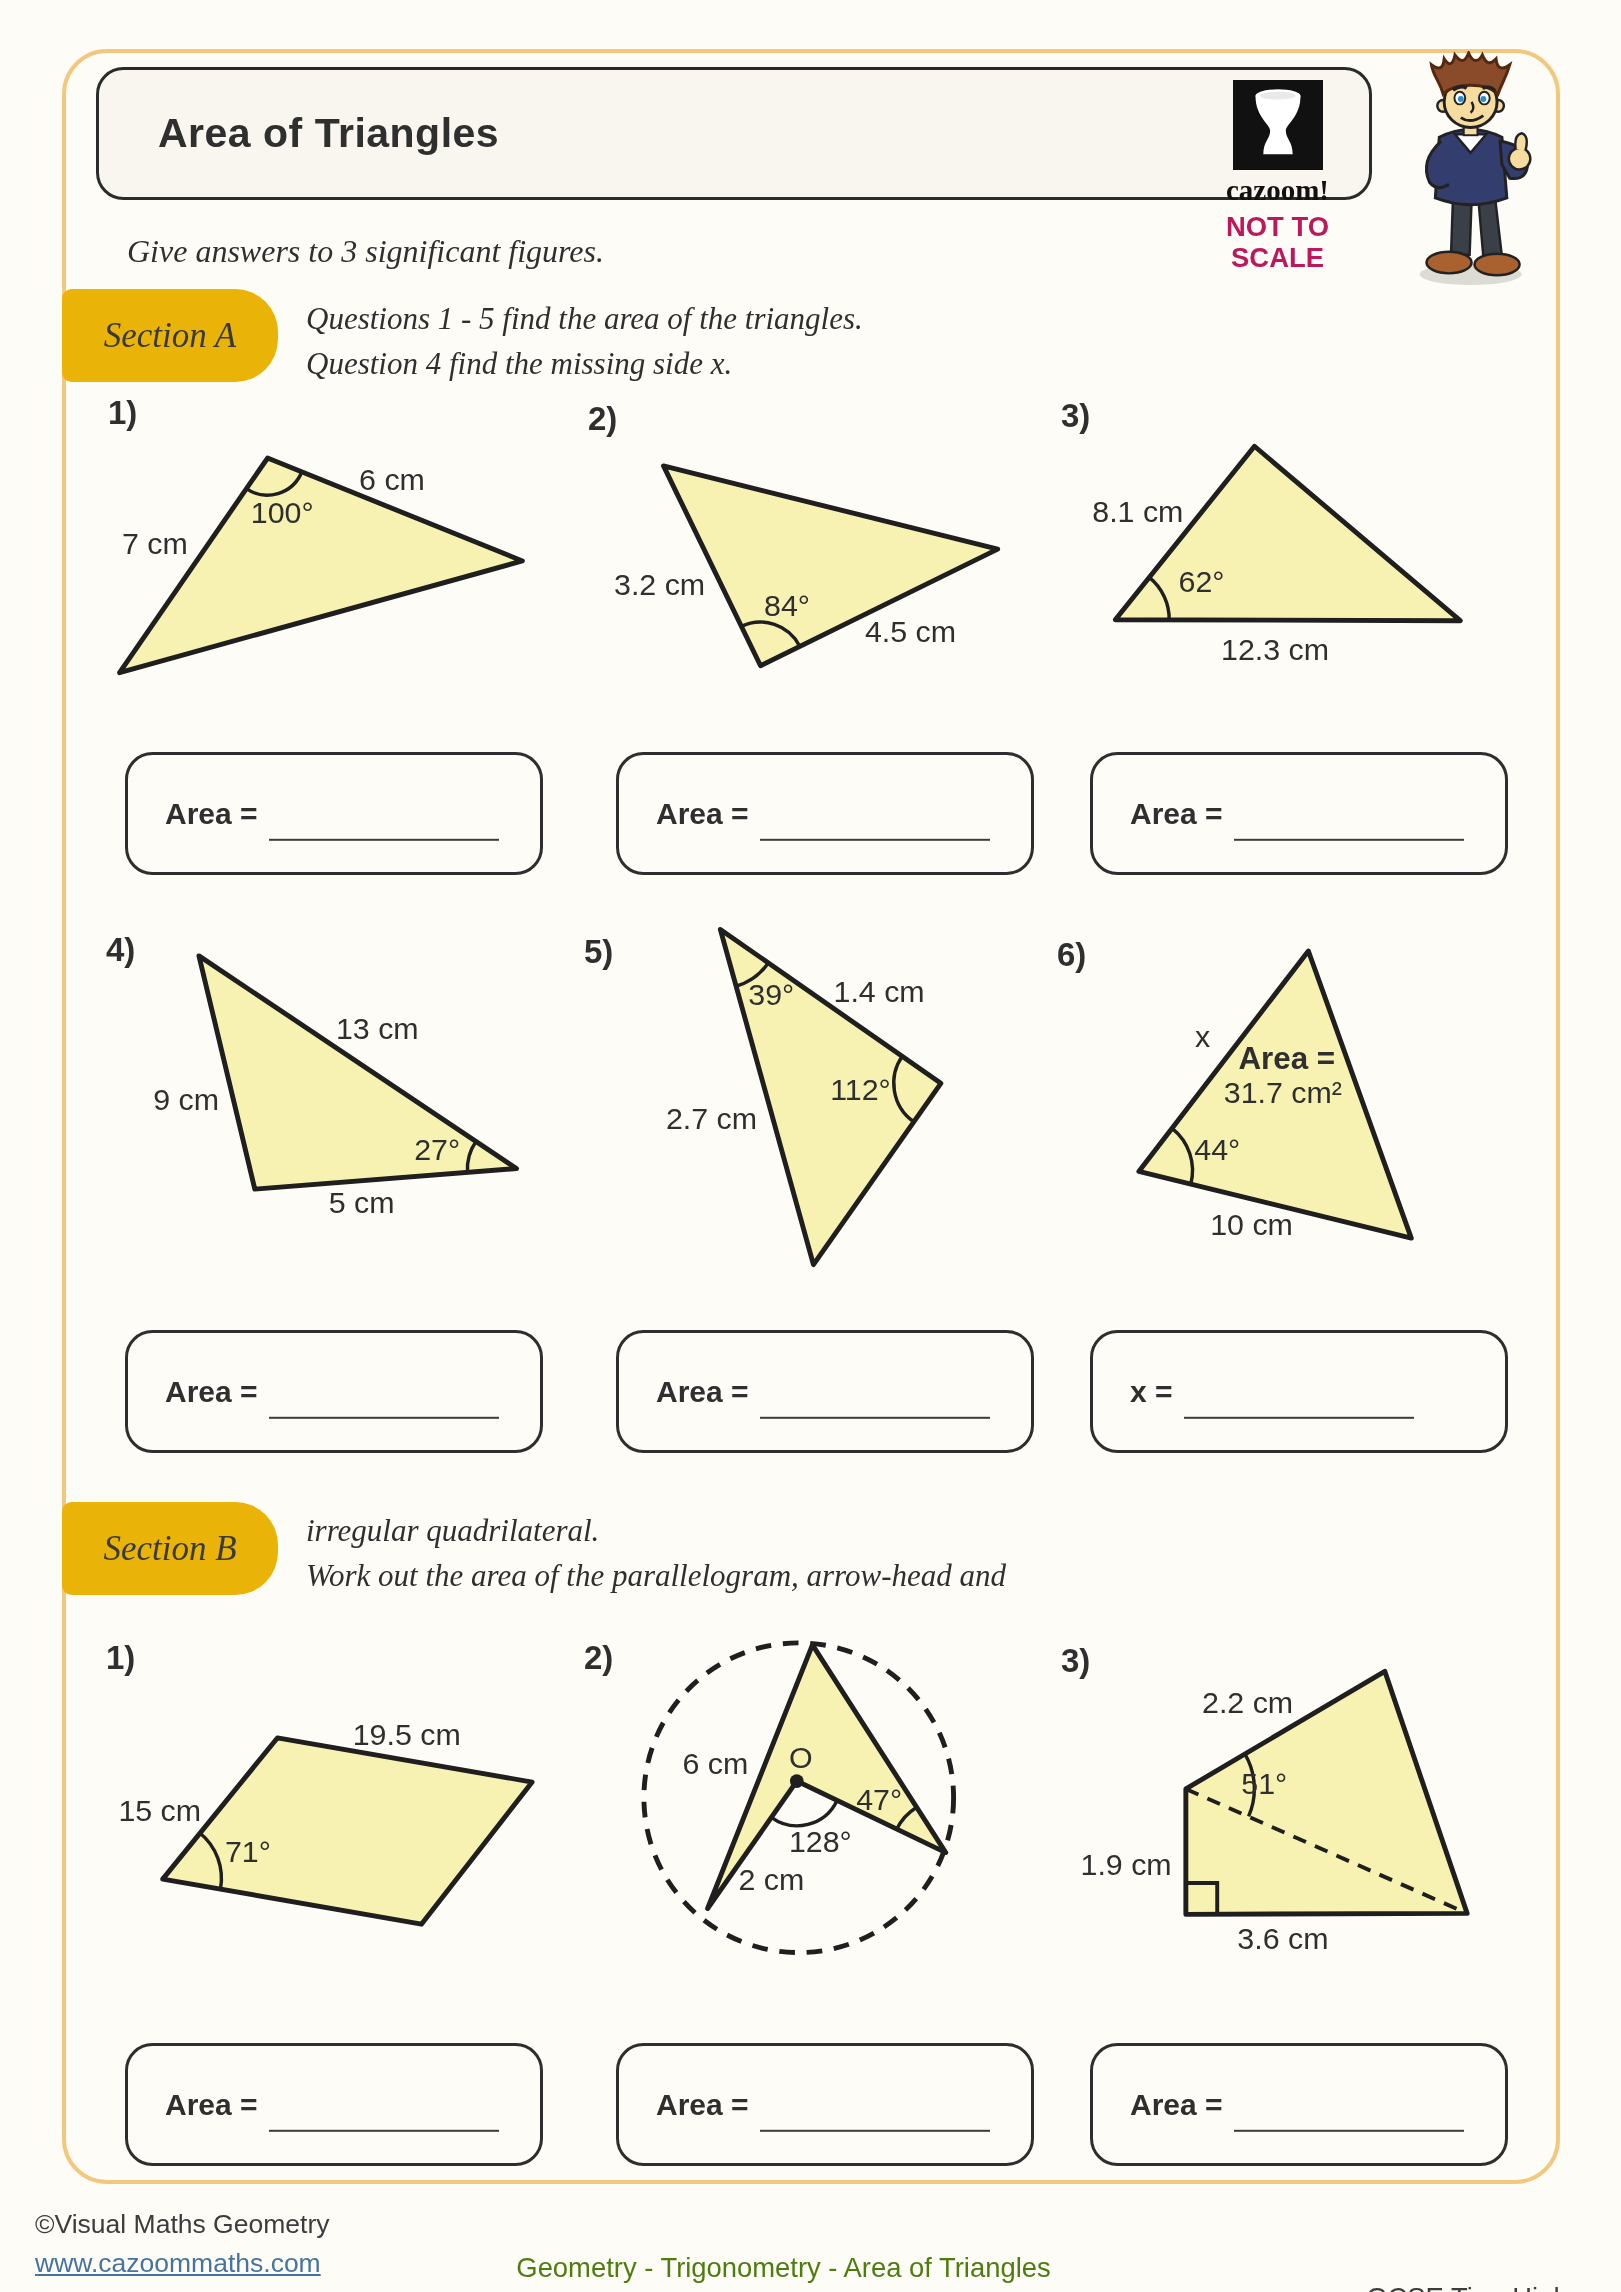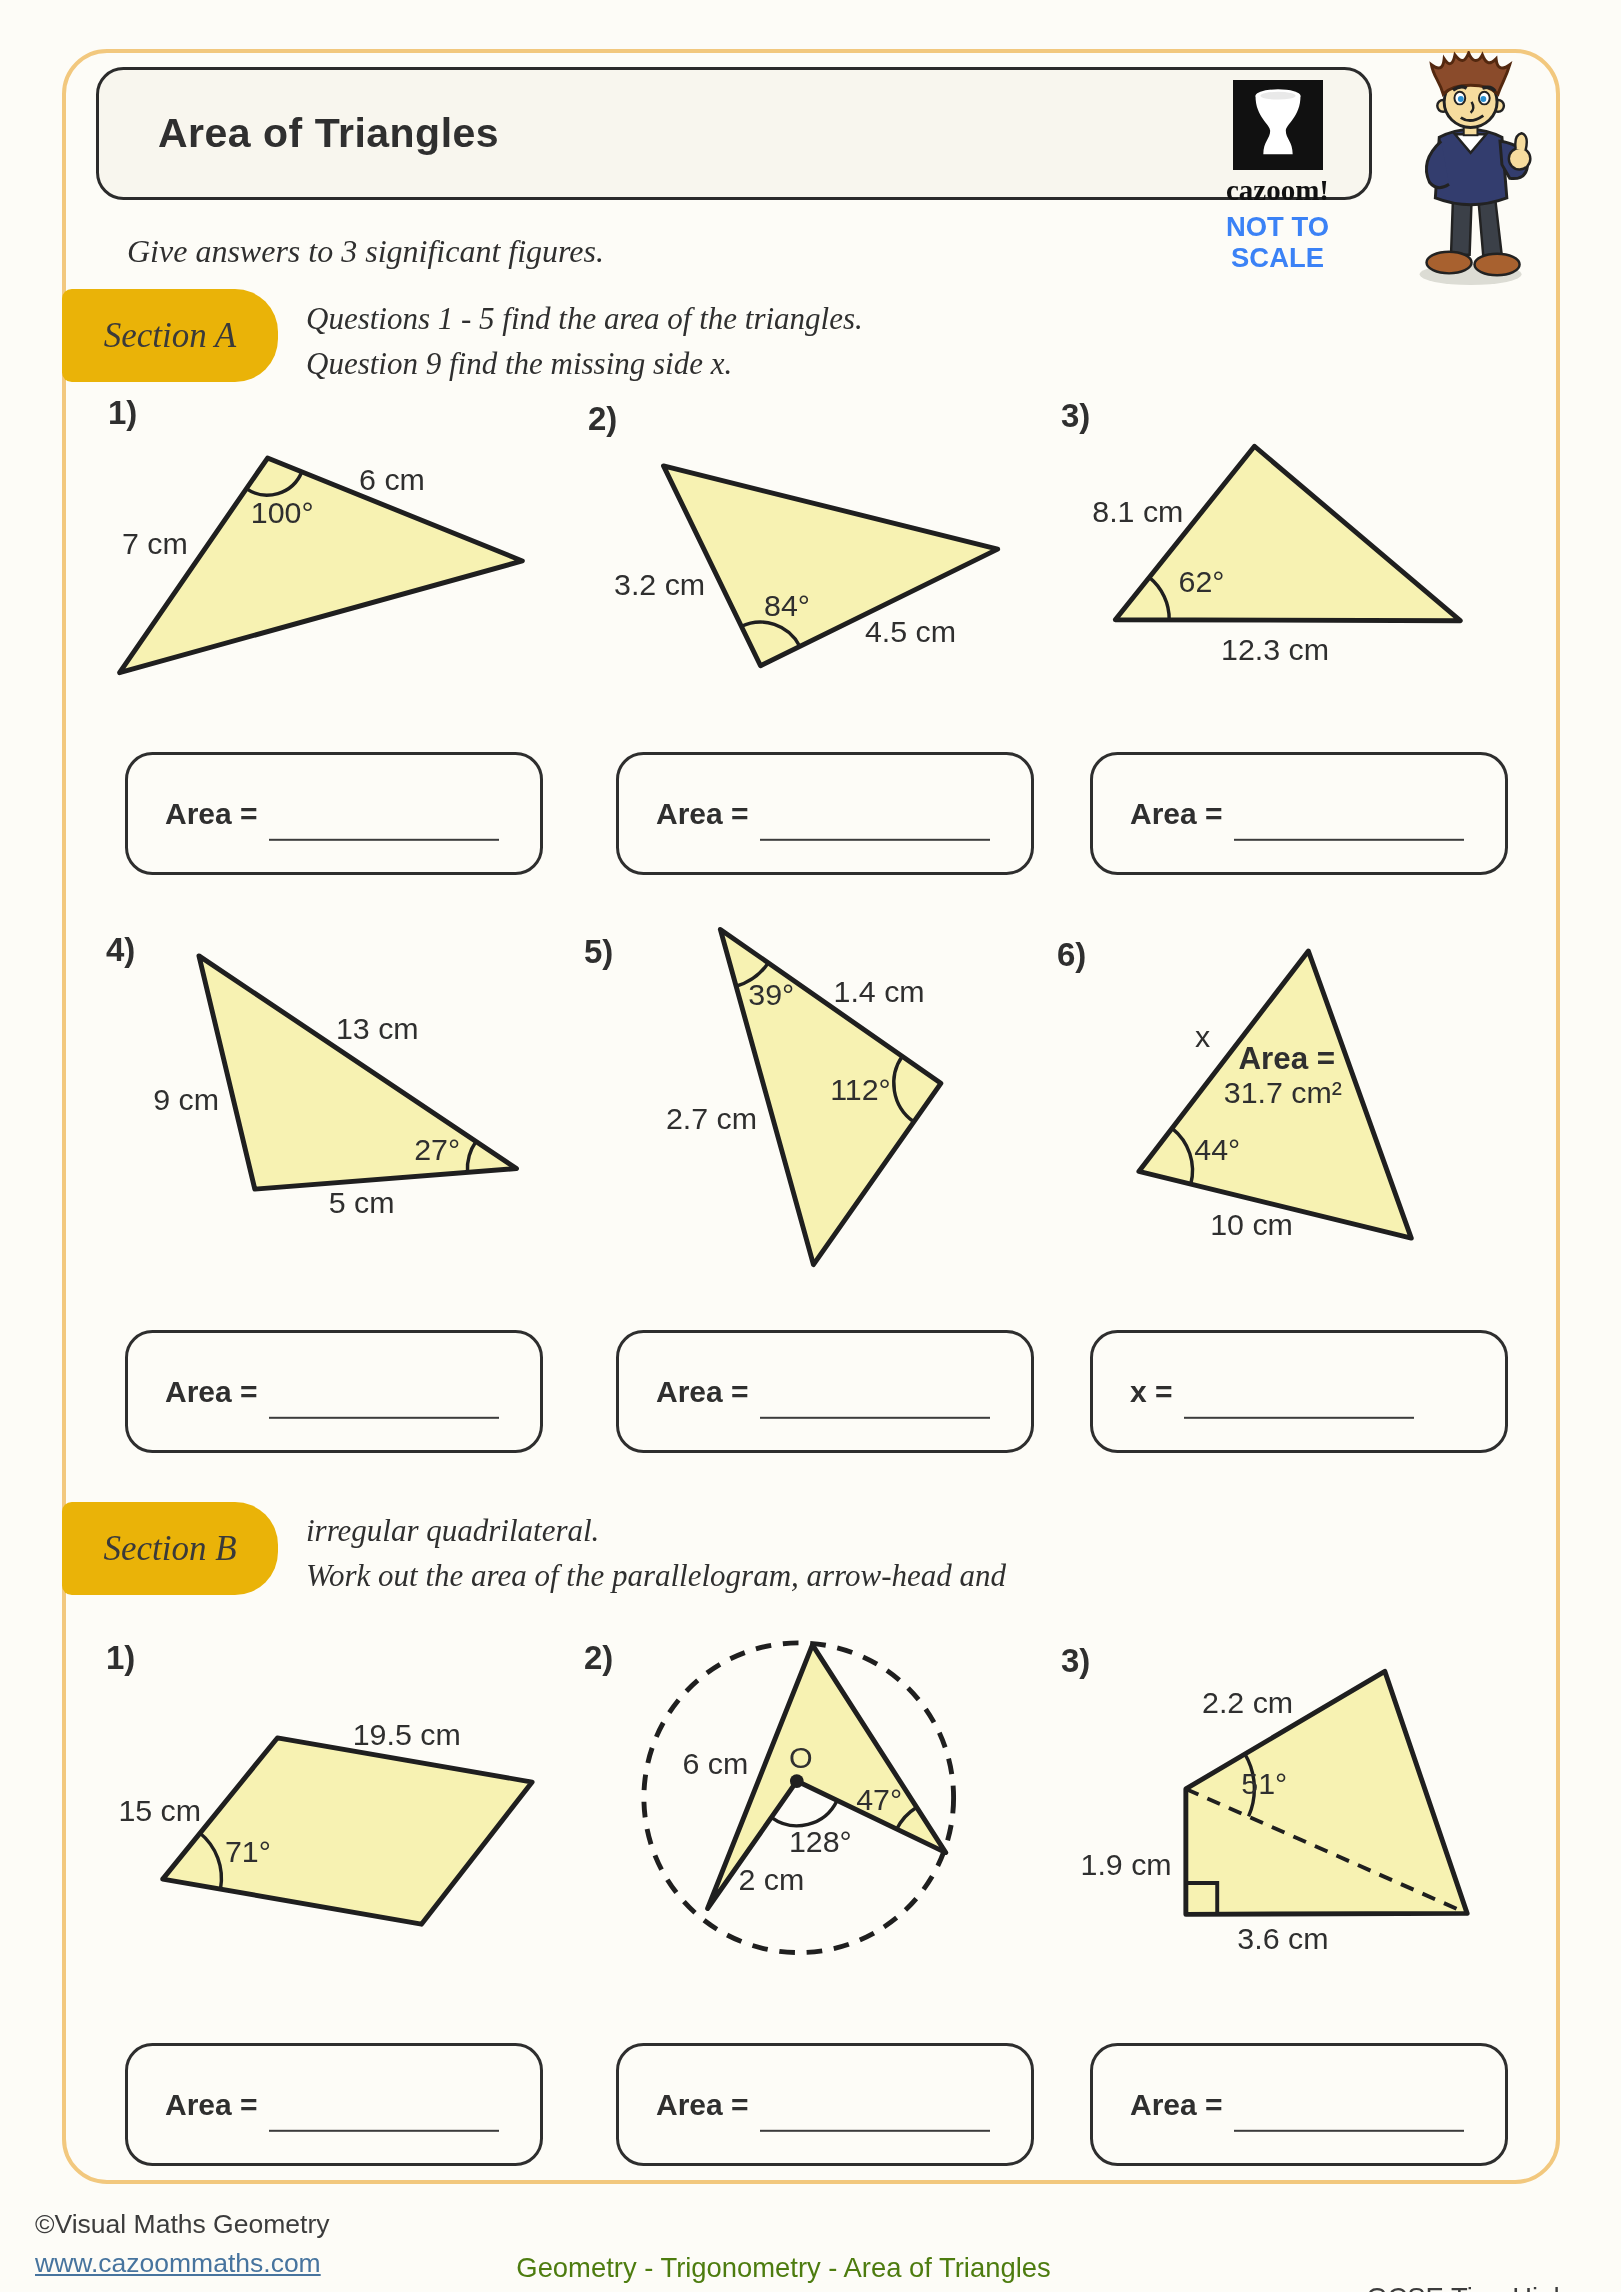--- a/index.html
+++ b/index.html
@@ -7,21 +7,21 @@
          font-family:"Liberation Sans",sans-serif;color:#2e2e2e;overflow:hidden;}
   .frame{position:absolute;left:62px;top:49px;width:1498px;height:2135px;
          border:4.9px solid #f2c87e;border-radius:45px;box-sizing:border-box;}
   .title-box{position:absolute;left:96px;top:67px;width:1276px;height:133px;
          border:3.9px solid #2b2b2b;border-radius:27.4px;background:#f8f6ee;
          box-sizing:border-box;display:flex;align-items:center;}
   .title-text{font-weight:bold;font-size:41px;letter-spacing:0.5px;padding-left:59px;color:#2f2f2f;}
   .logo{position:absolute;left:1216px;top:80px;width:123px;text-align:center;}
   .logo-text{font-family:"Liberation Serif",serif;font-weight:bold;font-size:29px;color:#111;margin-top:0px;}
   .nts{position:absolute;left:1204px;top:212px;width:147px;text-align:center;
-       font-weight:bold;font-size:27.4px;line-height:1.12;color:#3b82f6;}
+       font-weight:bold;font-size:27.4px;line-height:1.12;color:#be185d;}
   .give-answers{position:absolute;left:127px;top:233px;font-family:"Liberation Serif",serif;
        font-style:italic;font-size:32px;color:#2f2f2f;}
   .badge{position:absolute;left:62px;width:216px;height:93px;background:#eab308;
        border-radius:9.8px 43px 43px 9.8px;display:flex;align-items:center;justify-content:center;
        font-family:"Liberation Serif",serif;font-style:italic;font-weight:normal;font-size:35px;color:#3a3a3a;}
   .badge-a{top:289px;} .badge-b{top:1502px;}
   .sec-instr{position:absolute;left:306px;font-family:"Liberation Serif",serif;font-style:italic;
        font-size:31px;line-height:45px;color:#2f2f2f;}
   .sec-instr-a{top:296px;} .sec-instr-b{top:1508px;}
   .qnum{position:absolute;font-weight:bold;font-size:33px;color:#2f2f2f;}
@@ -91,21 +91,21 @@
   <div class="nts">
     <div>NOT TO</div>
     <div>SCALE</div>
   </div>
 
   <div class="give-answers">Give answers to 3 significant figures.</div>
 
   <div class="badge badge-a">Section A</div>
   <div class="sec-instr sec-instr-a">
     <div>Questions 1 - 5 find the area of the triangles.</div>
-    <div>Question 9 find the missing side x.</div>
+    <div>Question 4 find the missing side x.</div>
   </div>
   <div class="badge badge-b">Section B</div>
   <div class="sec-instr sec-instr-b">
     <div>irregular quadrilateral.</div>
     <div>Work out the area of the parallelogram, arrow-head and</div>
   </div>
 
   <div class="qnum" style="left:108px;top:394px;">1)</div>
   <div class="qnum" style="left:588px;top:400px;">2)</div>
   <div class="qnum" style="left:1061px;top:397px;">3)</div>

